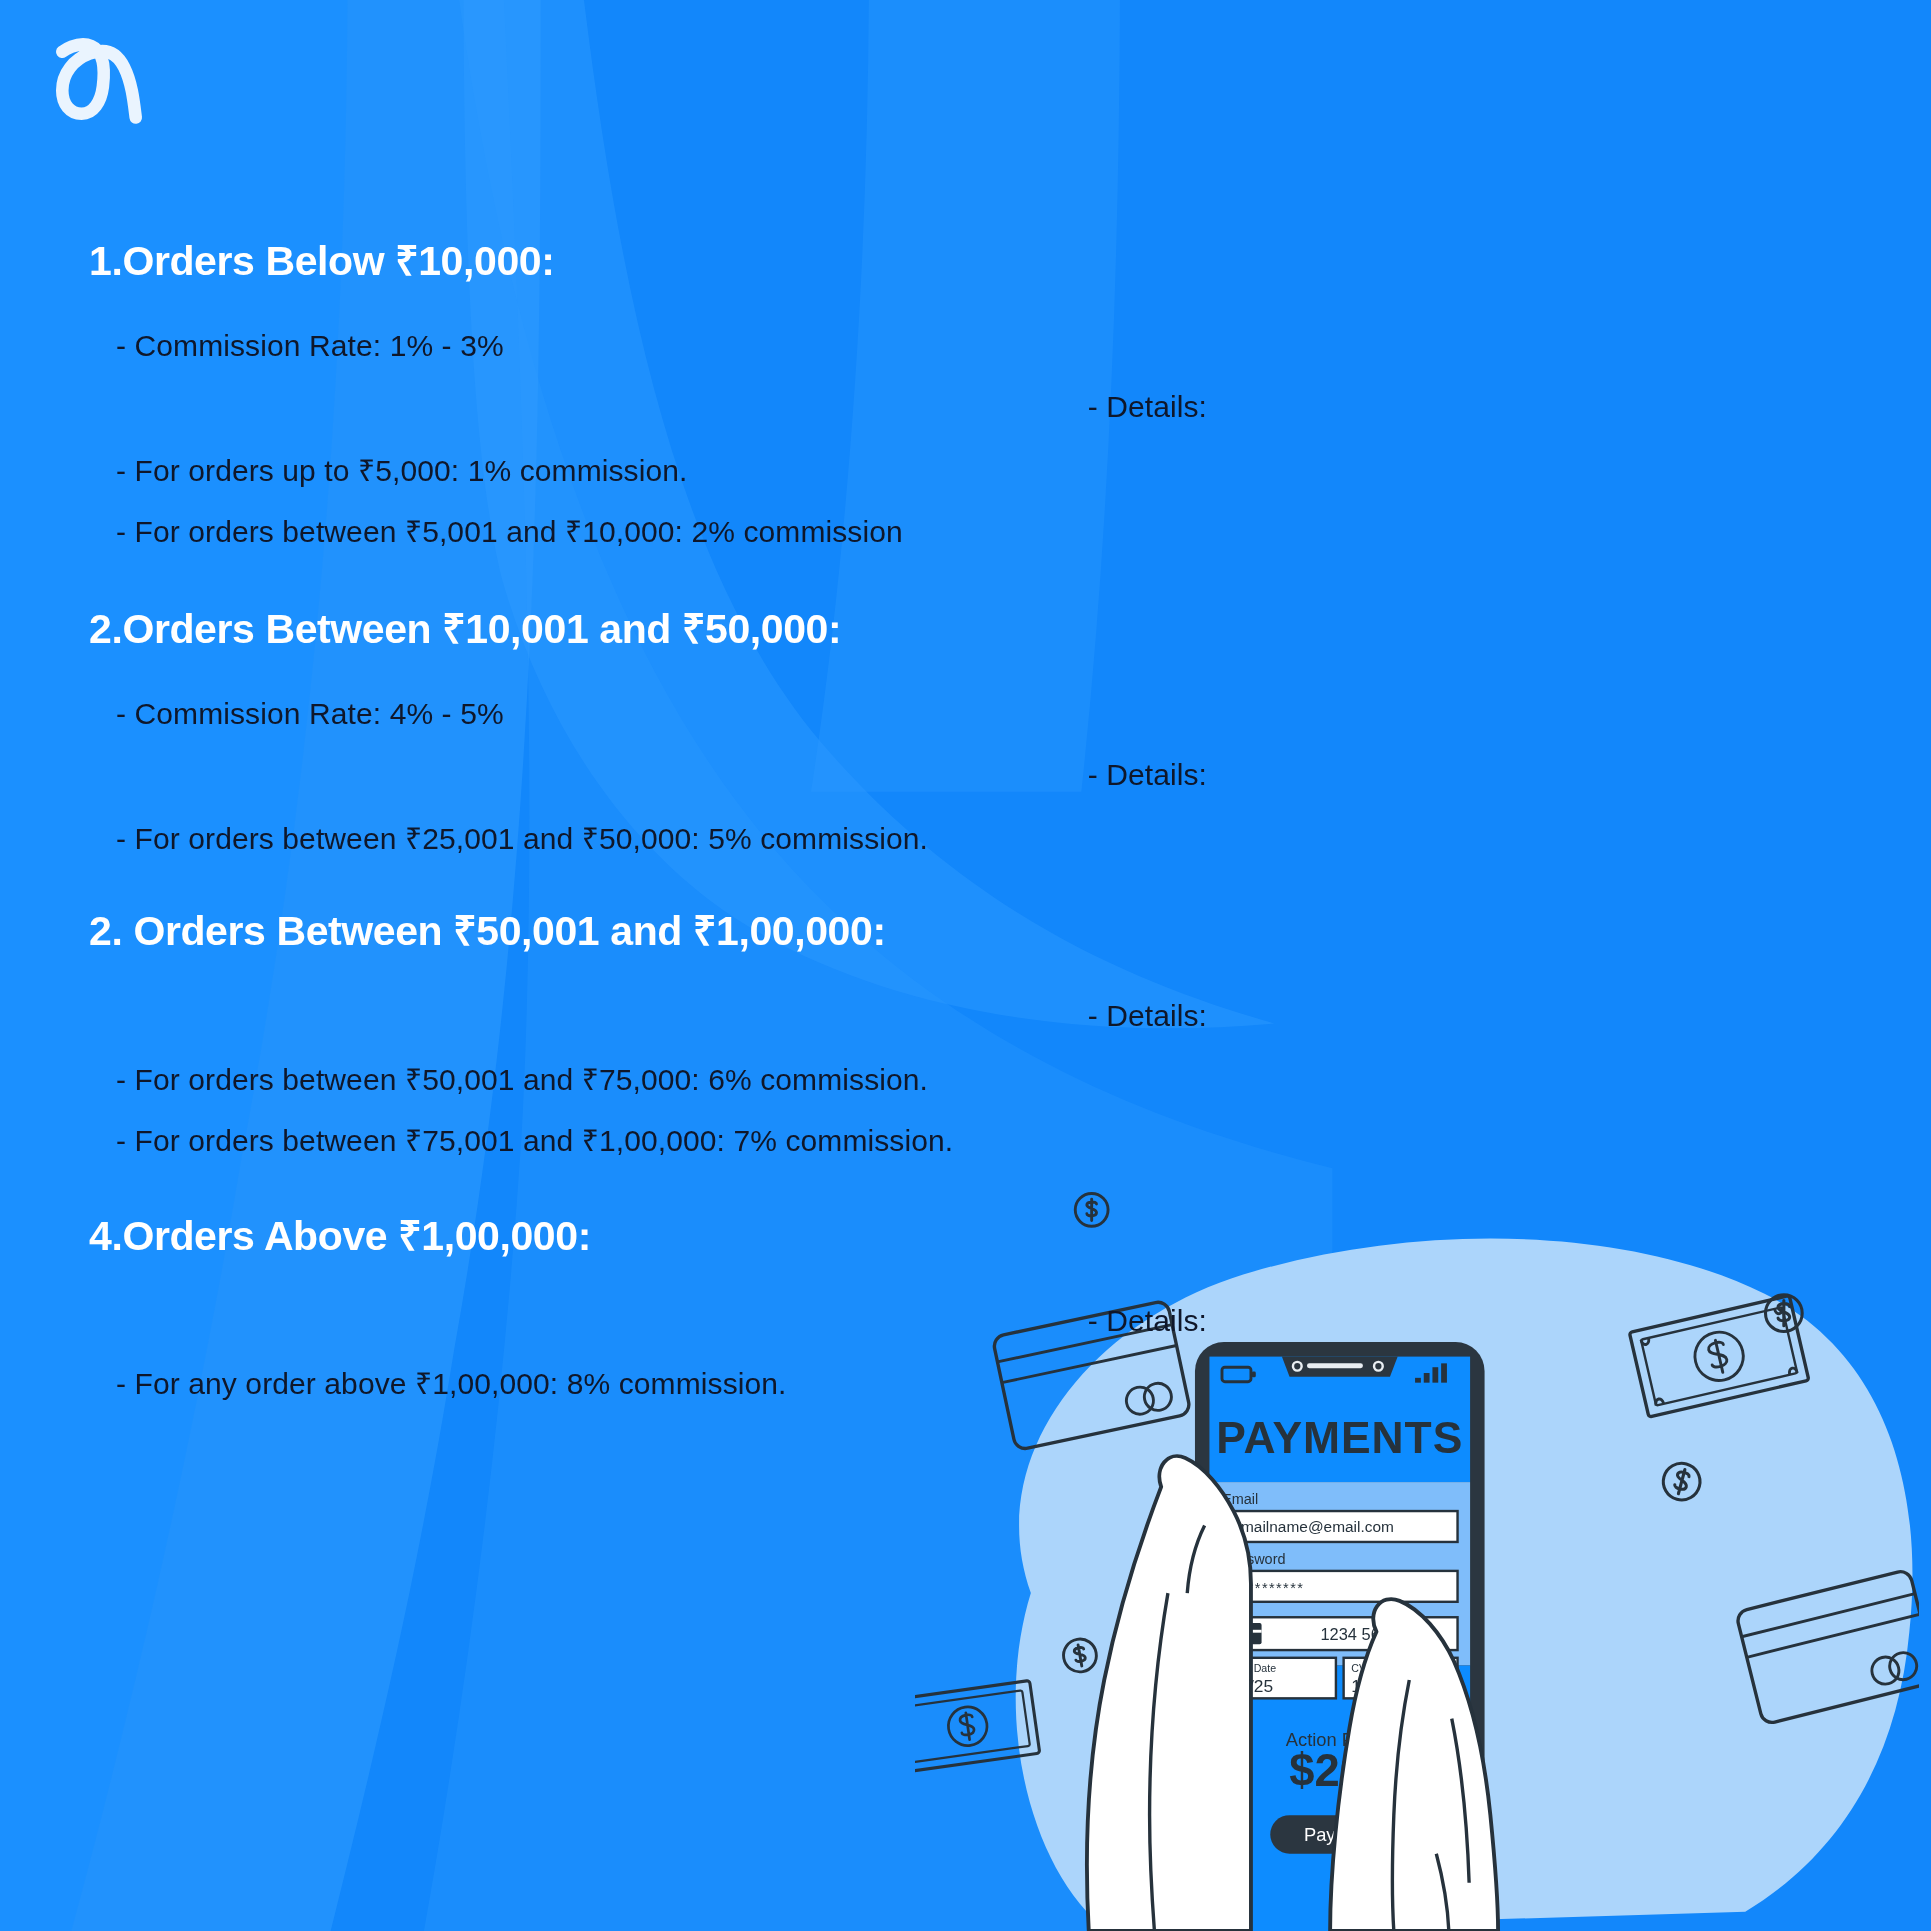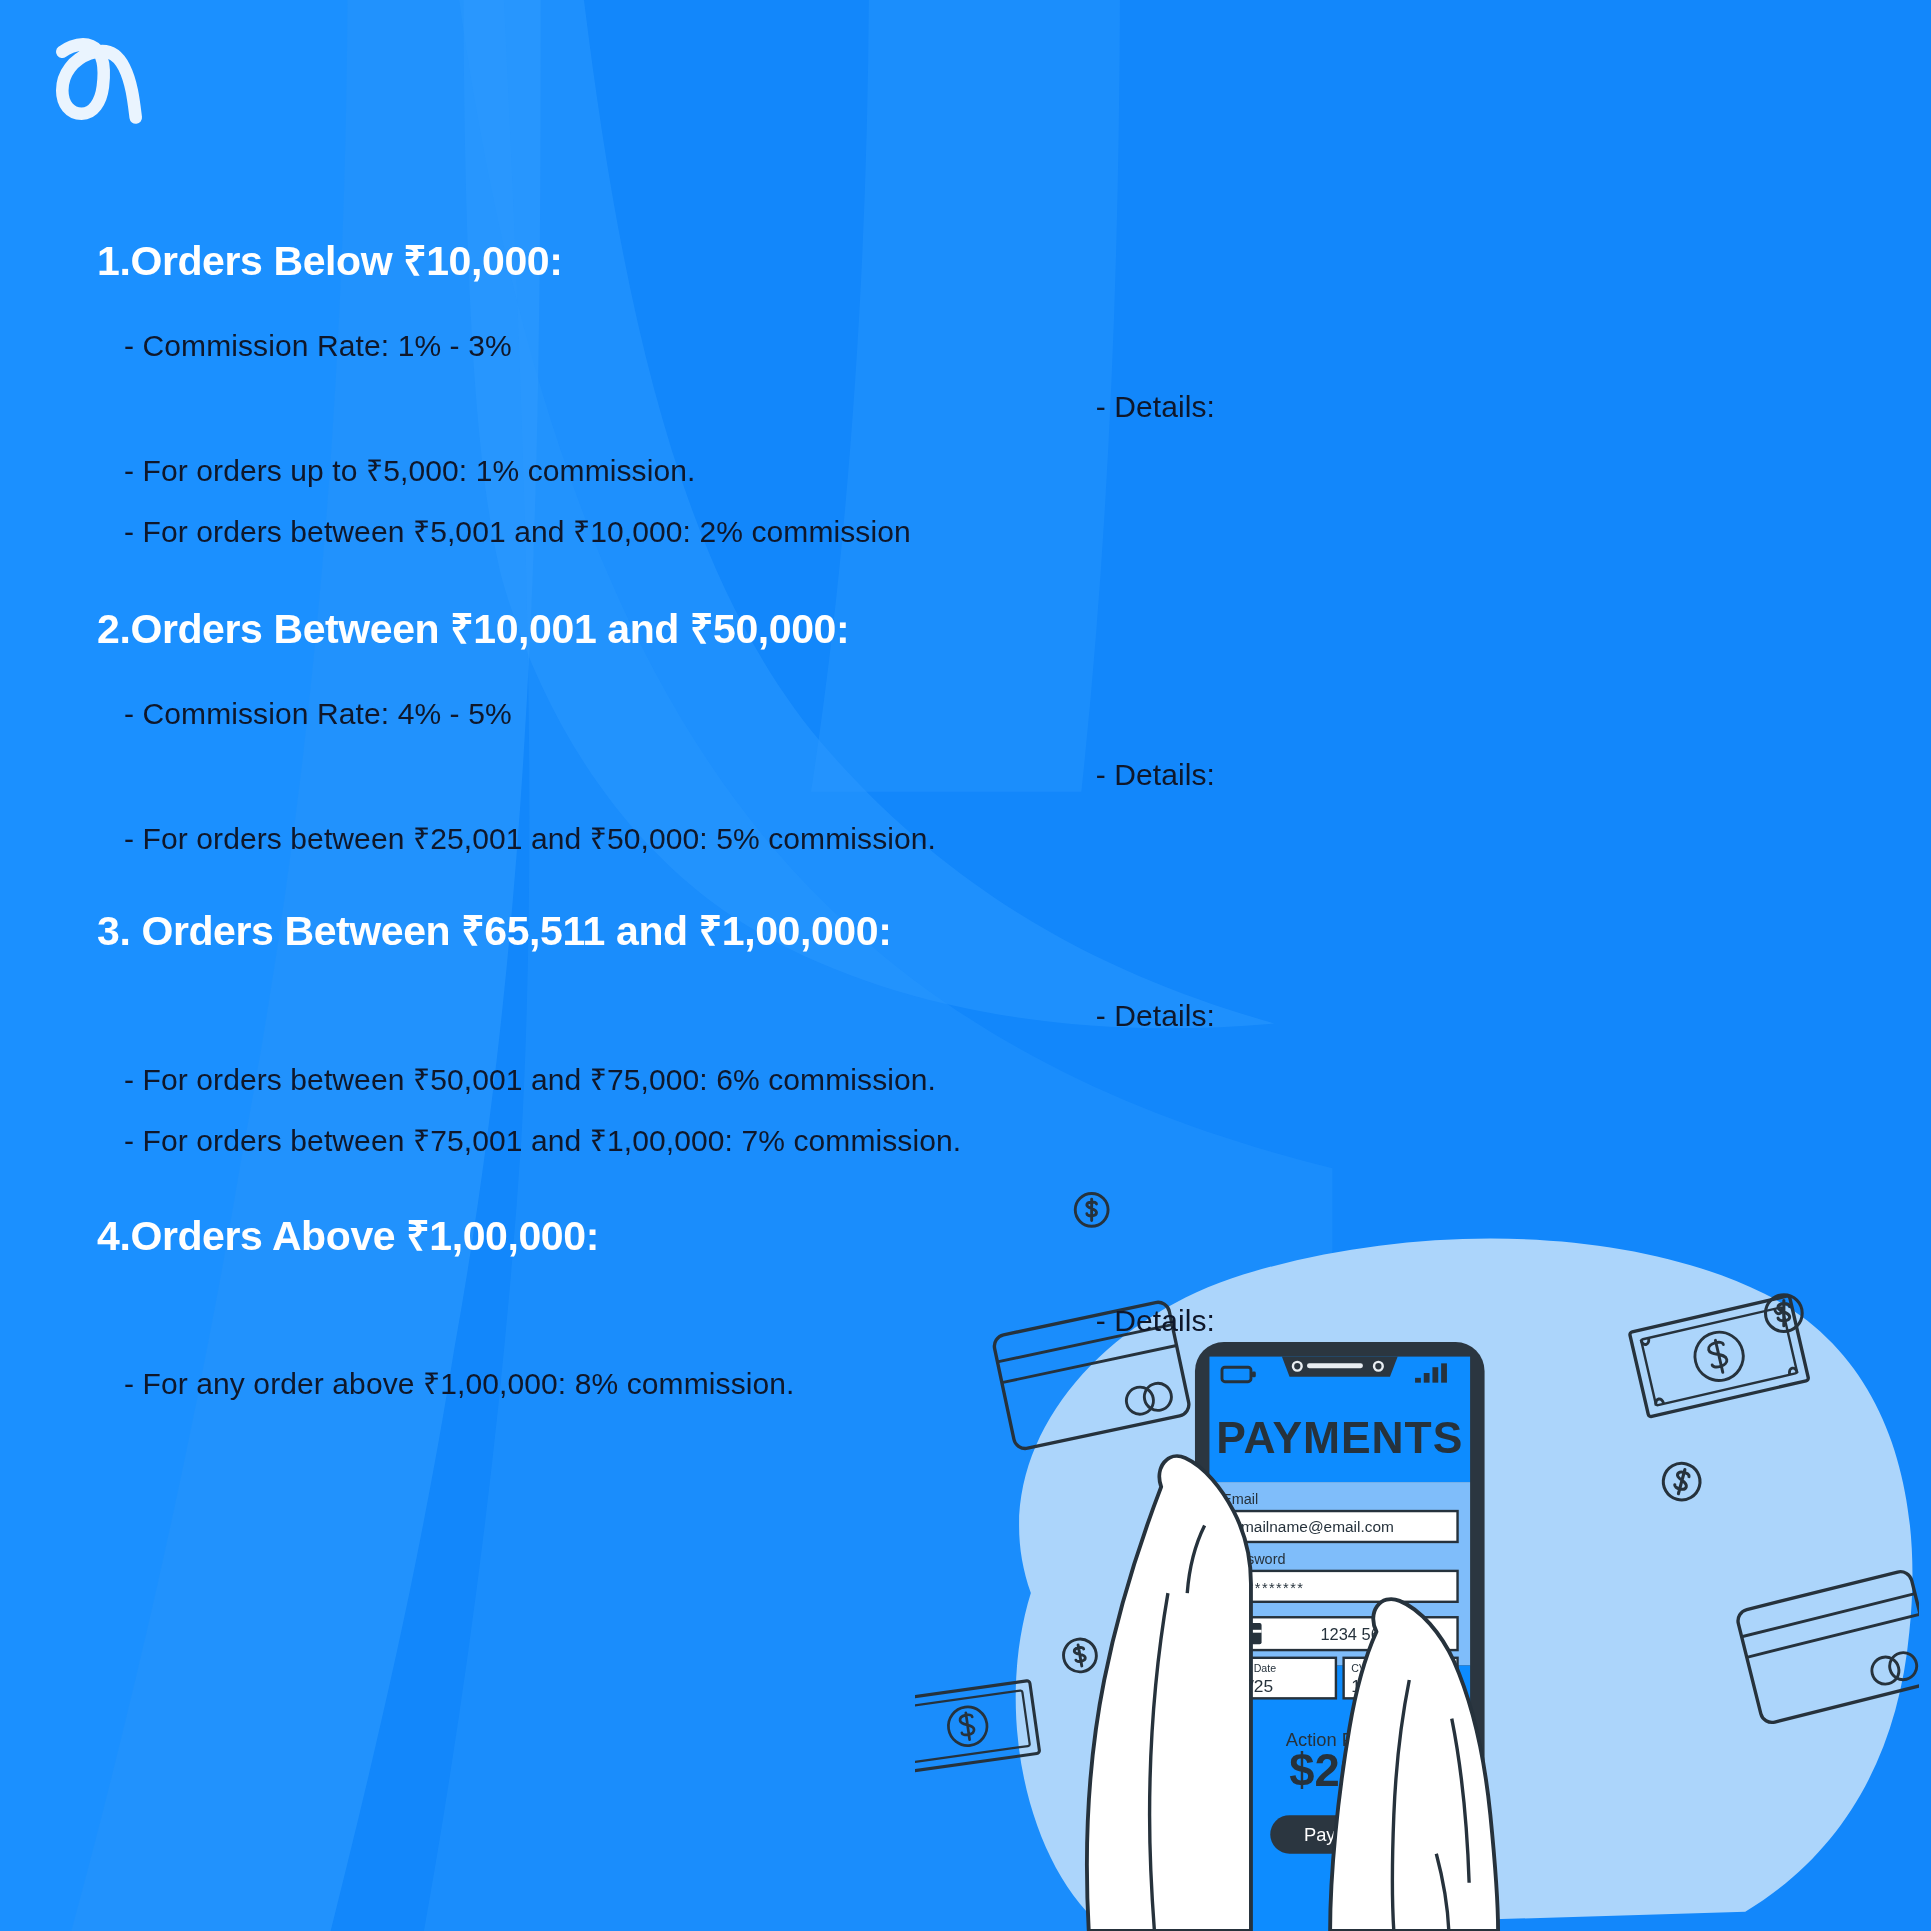--- a/index.html
+++ b/index.html
@@ -14,21 +14,21 @@
   
   #bg { position:absolute; inset:0; width:1931px; height:1931px; z-index:0; }
 
   
   .logo-wrap{
     position:absolute; left:41px; top:17.4px; width:116px; height:116px; z-index:5;
   }
 
   
   .content{
-    position:absolute; left:8px; top:0; width:1207px; z-index:4;
+    position:absolute; left:0; top:0; width:1207px; z-index:4;
     padding:239px 0 0 89px;
   }
   .section{ margin-bottom:52px; }
   .section:last-child{ margin-bottom:13px; }
 
   .sec-head{
     color:#ffffff;
     font-size:41px;
     font-weight:bold;
     letter-spacing:-0.4px;
@@ -100,21 +100,21 @@
   <div class="section" id="sec-2">
     <div class="sec-head">2.Orders Between ₹10,001 and ₹50,000:</div>
     <div class="bullets">
       <div class="bullet">- Commission Rate: 4% - 5%</div>
       <div class="bullet gap">- Details:</div>
       <div class="bullet">- For orders between ₹25,001 and ₹50,000: 5% commission.</div>
     </div>
   </div>
 
   <div class="section" id="sec-3">
-    <div class="sec-head">3. Orders Between ₹65,511 and ₹1,00,000:</div>
+    <div class="sec-head">2. Orders Between ₹50,001 and ₹1,00,000:</div>
     <div class="bullets">
       <div class="bullet gap">- Details:</div>
       <div class="bullet">- For orders between ₹50,001 and ₹75,000: 6% commission.</div>
       <div class="bullet">- For orders between ₹75,001 and ₹1,00,000: 7% commission.</div>
     </div>
   </div>
 
   <div class="section" id="sec-4">
     <div class="sec-head">4.Orders Above ₹1,00,000:</div>
     <div class="bullets">

